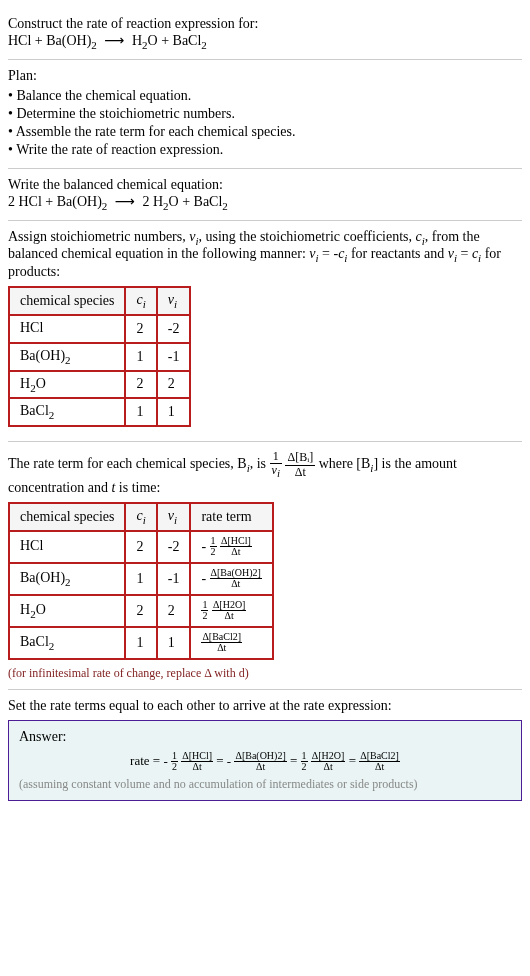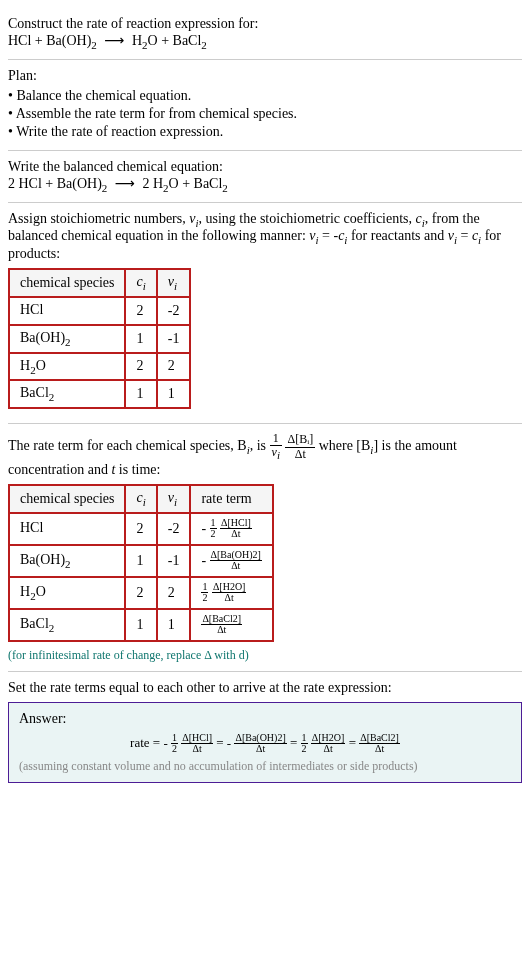--- a/index.html
+++ b/index.html
@@ -73,21 +73,21 @@
     padding: 0 1px;
     line-height: 1.05;
   }
   .sfrac .den {
     display: block;
     padding: 0 1px;
     line-height: 1.05;
   }
   .italic { font-style: italic; }
   .gray-note {
-    color: #0f766e;
+    color: #7f1d1d;
     font-size: 12px;
   }
   .answer-box {
     background: #eaf4f4;
     border: 1px solid #4c1d95;
     padding: 8px 10px;
     margin-top: 6px;
   }
   .answer-box .label {
     margin-bottom: 6px;
@@ -120,21 +120,22 @@
     <span>HCl + Ba(OH)</span><span class="sub">2</span>
     <span class="arrow">⟶</span>
     <span>H</span><span class="sub">2</span><span>O + BaCl</span><span class="sub">2</span>
   </div>
 </div>
 
 <div class="section">
   <div>Plan:</div>
   <div class="plan-list">
     <div>• Balance the chemical equation.</div>
-    <div>• Assemble the rate term for from chemical species.</div>
+    <div>• Determine the stoichiometric numbers.</div>
+    <div>• Assemble the rate term for each chemical species.</div>
     <div>• Write the rate of reaction expression.</div>
   </div>
 </div>
 
 <div class="section">
   <div>Write the balanced chemical equation:</div>
   <div>
     <span>2 HCl + Ba(OH)</span><span class="sub">2</span>
     <span class="arrow">⟶</span>
     <span>2 H</span><span class="sub">2</span><span>O + BaCl</span><span class="sub">2</span>

